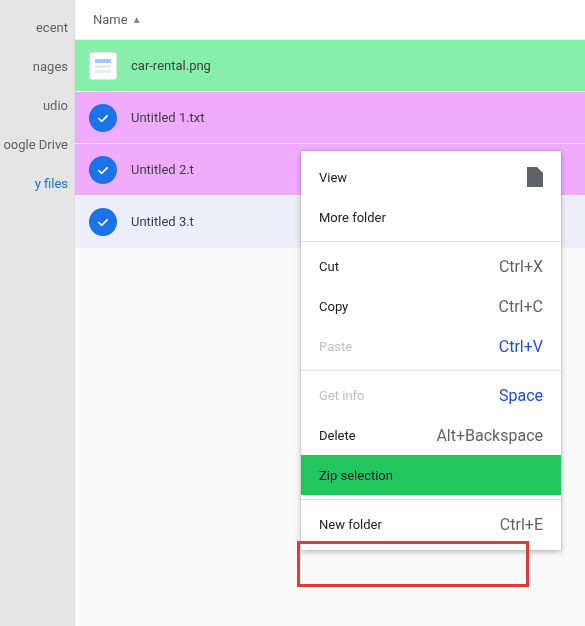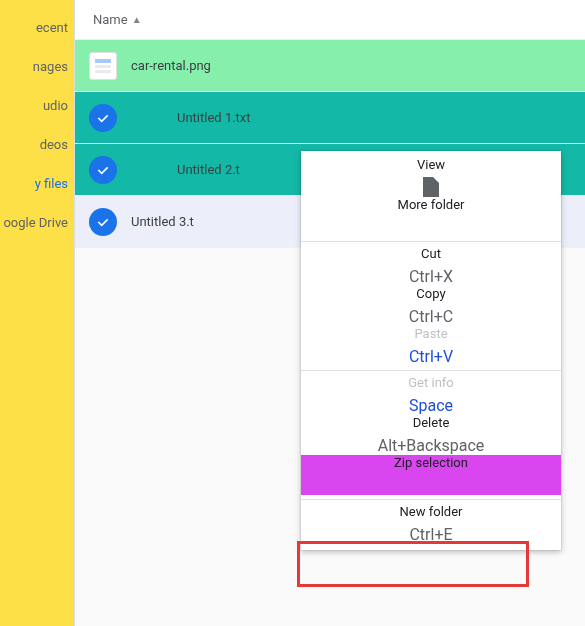--- a/index.html
+++ b/index.html
@@ -11,21 +11,21 @@
     height: 626px;
     overflow: hidden;
     background: #fff;
     position: relative;
   }
   .layout { display: flex; width: 100%; height: 100%; }
   .sidebar {
     width: 75px;
     border-right: 1px solid #dadce0;
     padding-top: 8px;
-    background: #fde047;
+    background: #e5e5e5;
     flex-shrink: 0;
     overflow: hidden;
   }
   .sidebar-item {
     padding: 12px 6px 12px 0;
     color: #5f6368;
     cursor: pointer;
     white-space: nowrap;
     text-align: right;
   }
@@ -48,21 +48,21 @@
   .header .sort-icon { margin-left: 4px; font-size: 10px; color: #80868b; }
   .rows { flex: 1; }
   .row {
     display: flex;
     align-items: center;
     height: 52px;
     padding-left: 14px;
     border-bottom: 1px solid #f1f1f1;
     background: #86efac;
   }
-  .row.sel-deep { background: #14b8a6; gap: 46px; }
+  .row.sel-deep { background: #f0abfc; }
   .row.sel-light { background: #eceffa; }
   .check {
     width: 28px; height: 28px;
     border-radius: 50%;
     background: #1a73e8;
     display: flex; align-items: center; justify-content: center;
     margin-right: 14px;
     flex-shrink: 0;
   }
   .check svg { width: 16px; height: 16px; fill: none; stroke: #fff; stroke-width: 2.5; }
@@ -91,60 +91,58 @@
     padding: 6px 0;
   }
   .menu-item {
     display: flex;
     align-items: center;
     justify-content: space-between;
     padding: 0 18px;
     height: 40px;
     cursor: pointer;
     white-space: nowrap;
-    flex-direction: column;
   }
   .menu-item.disabled { color: #bdc1c6; cursor: default; }
   .menu-sep { height: 1px; background: #e0e0e0; margin: 4px 0; }
   .shortcut { color: #5f6368; font-size: 16px; }
   .menu-item.disabled .shortcut { color: #1d4ed8; }
   .file-glyph {
     width: 16px; height: 20px;
     background: #5f6368;
     position: relative;
   }
   .file-glyph::after {
     content: '';
     position: absolute;
     top: 0; right: 0;
     border-top: 6px solid #fff;
     border-left: 6px solid transparent;
   }
-  .menu-item.highlight { background: #d946ef; }
+  .menu-item.highlight { background: #22c55e; }
   .redbox {
     position: absolute;
     border: 3px solid #e53935;
     pointer-events: none;
     left: 297px;
     top: 541px;
     width: 232px;
     height: 46px;
   }
 </style>
 </head>
 <body>
 
 <div class="layout">
   <nav class="sidebar">
     <div class="sidebar-item"><span>ecent</span></div>
     <div class="sidebar-item"><span>nages</span></div>
     <div class="sidebar-item"><span>udio</span></div>
-    <div class="sidebar-item"><span>deos</span></div>
+    <div class="sidebar-item"><span>oogle Drive</span></div>
     <div class="sidebar-item active"><span>y files</span></div>
-    <div class="sidebar-item"><span>oogle Drive</span></div>
   </nav>
 
   <div class="main">
     <div class="header">
       <span>Name</span>
       <span class="sort-icon">▲</span>
     </div>
     <div class="rows">
 
       <div class="row">

